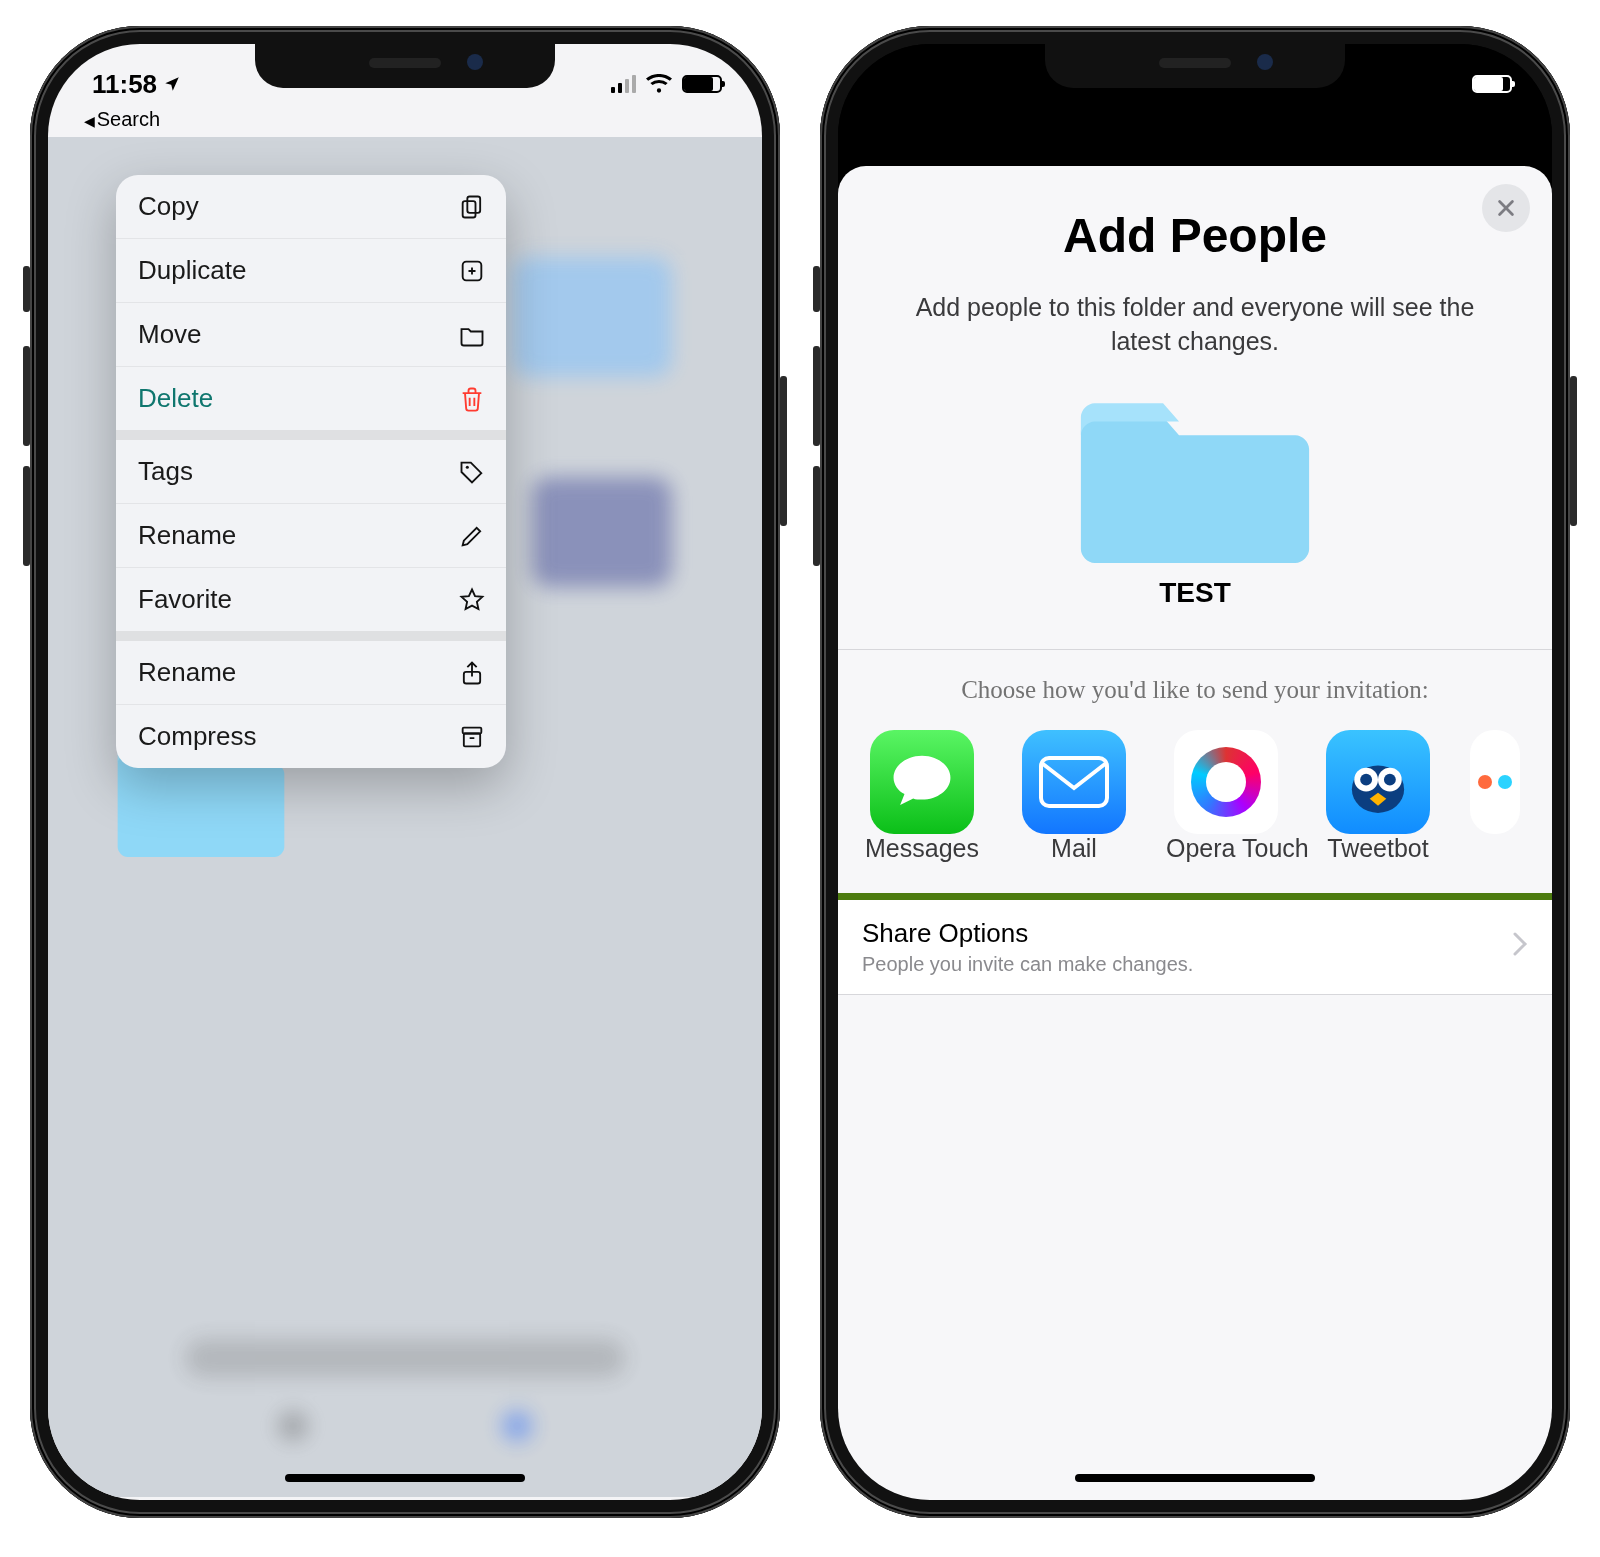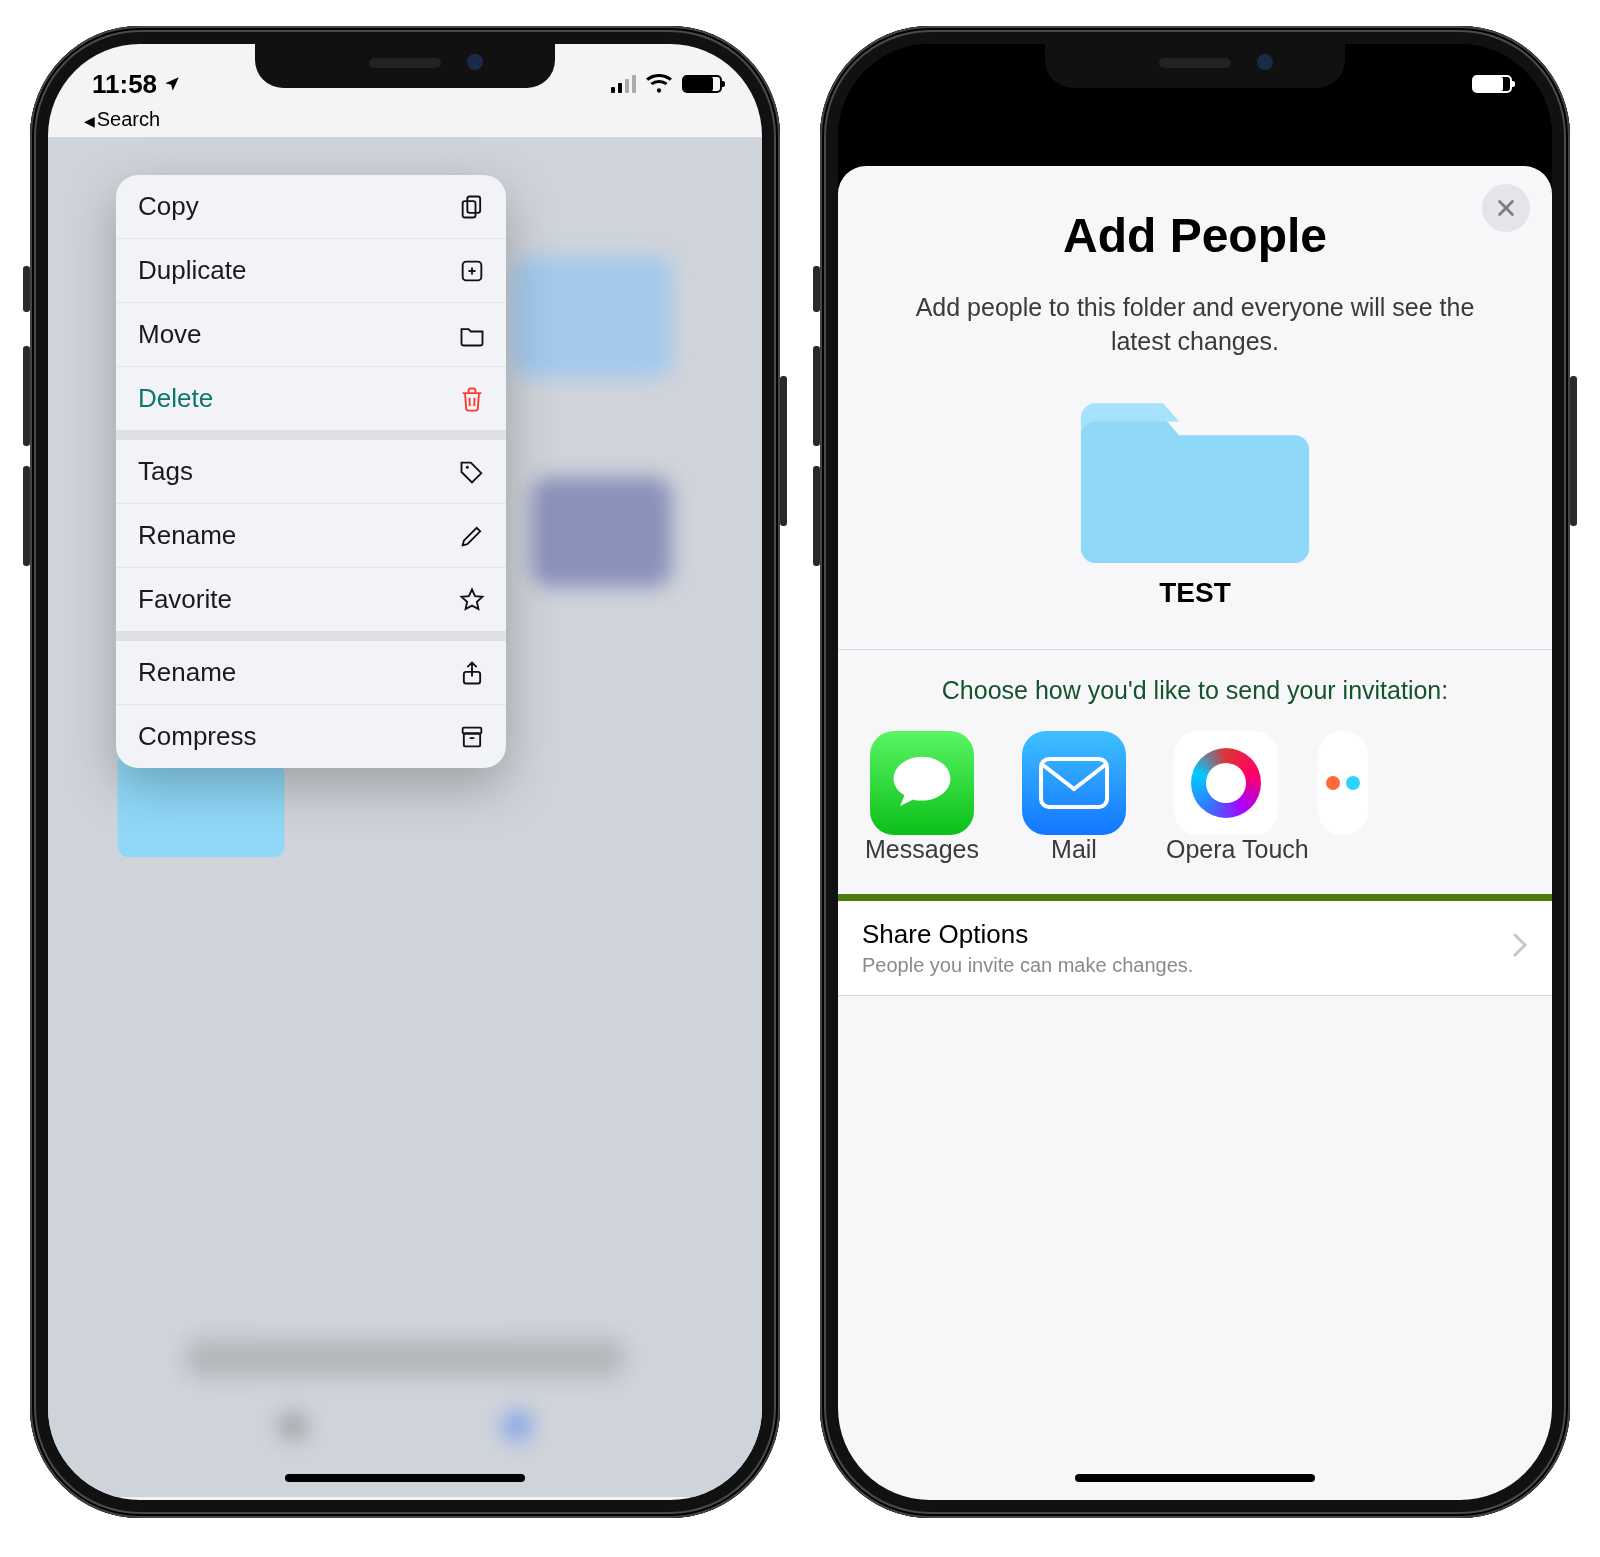--- a/index.html
+++ b/index.html
@@ -147,21 +147,21 @@
     font-size: 25px; color: #3a3a3c; line-height: 1.35;
   }
   .sheet .big-folder {
     margin: 26px auto 0 auto; width: 230px; height: 178px;
   }
   .sheet .folder-name {
     text-align: center; font-size: 28px; font-weight: 700; margin-top: 14px; color: #000;
   }
   .sheet .hr { height: 1px; background: #d7d7db; margin: 40px 0 0 0; }
   .sheet .choose {
-    text-align: center; font-size: 25px; color: #14532d; margin: 26px 40px 0 40px;
+    text-align: center; font-size: 25px; color: #737373; margin: 26px 40px 0 40px; font-family: Liberation Serif, serif;
   }
   .apps-row {
     display: flex; gap: 32px; padding: 26px 24px 24px 24px; overflow: hidden;
   }
   .app { width: 120px; flex: 0 0 120px; text-align: center; }
   .app .tile {
     width: 104px; height: 104px; border-radius: 24px; margin: 0 auto;
     display: flex; align-items: center; justify-content: center;
   }
   .app .label { font-size: 25px; color: #3a3a3c; white-space: nowrap; }
@@ -423,20 +423,33 @@
                 </svg>
             </div>
             <div class="label">Mail</div>
           </div>
           <div class="app">
             <div class="tile t-opera">
                 <div class="ring"></div>
               </div>
             <div class="label">Opera Touch</div>
           </div>
+          <div class="app">
+            <div class="tile t-tweetbot">
+              <svg viewBox="0 0 64 64">
+                <ellipse cx="32" cy="38" rx="22" ry="20" fill="#0b3e80"></ellipse>
+                <circle cx="22" cy="30" r="10" fill="#fff"></circle>
+                  <circle cx="42" cy="30" r="10" fill="#fff"></circle>
+                <circle cx="22" cy="30" r="5" fill="#0b3e80"></circle>
+                  <circle cx="42" cy="30" r="5" fill="#0b3e80"></circle>
+                <path d="M25 46l7-5 7 5-7 6z" fill="#ffb300"></path>
+              </svg>
+            </div>
+            <div class="label">Tweetbot</div>
+          </div>
           <div class="app" style="width:50px;flex:0 0 50px">
             <div class="tile t-more" style="width:50px">
                 <div class="dots">
                   <span></span>
                   <span></span>
                 </div>
               </div>
           </div>
         </div>
 

